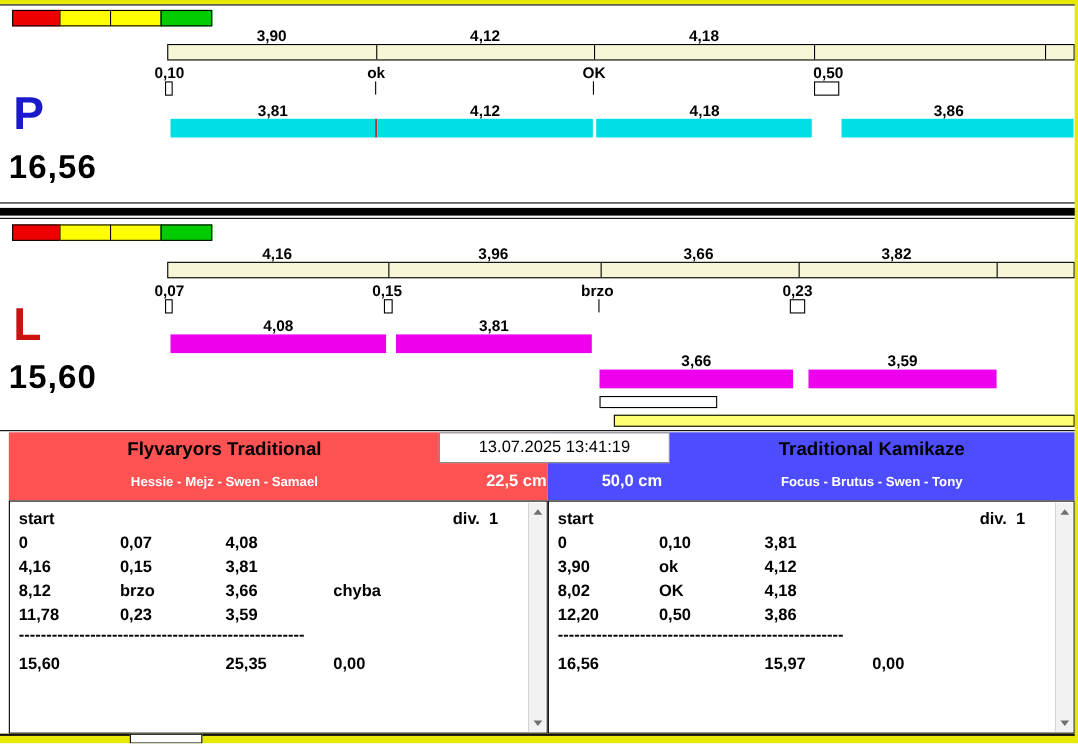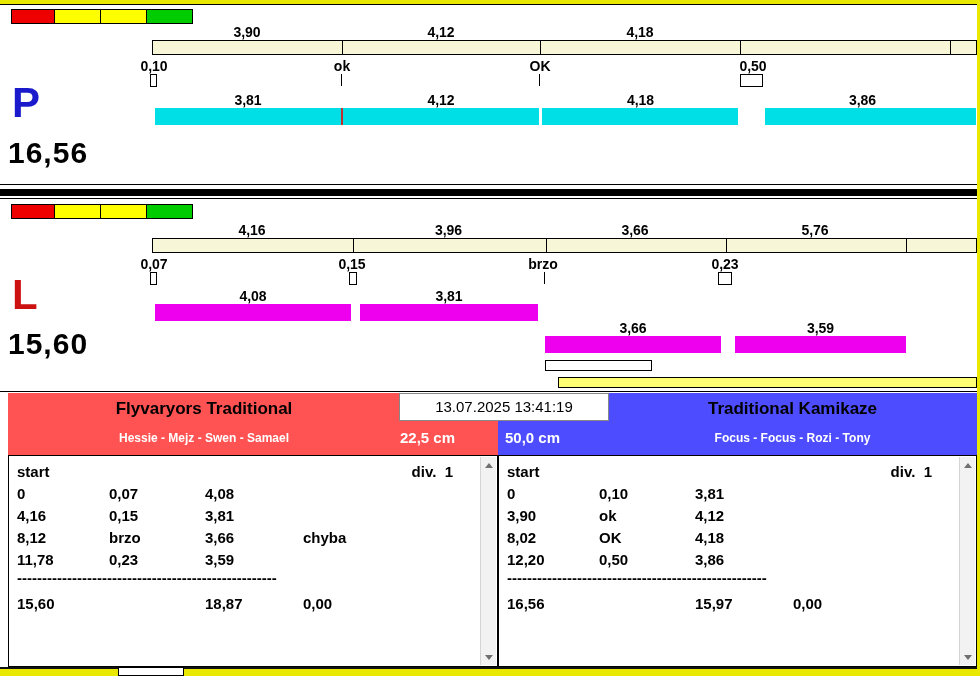--- a/index.html
+++ b/index.html
@@ -33,21 +33,21 @@
   .pbox{position:absolute;background:#fff;border:1px solid #000;height:11px}
   .ybar{position:absolute;height:11px;border:1px solid #000}
 
   #scoreboard{position:absolute;left:0;top:393px;width:980px;height:276px}
   .team-panel{position:absolute;top:0;height:274px}
   #team-left{left:8px;width:490px}
   #team-right{left:498px;width:479px}
   .team-header{position:absolute;left:0;top:0;width:100%;height:62px}
   .team-title{position:absolute;top:6px;font-size:17px;text-align:center;color:#000}
   .team-dogs{position:absolute;top:38px;font-size:12px;text-align:center;color:#fff}
-  .jump-badge{position:absolute;top:34px;width:97px;height:22px;line-height:22px;font-size:15px;text-align:left;color:#fff}
+  .jump-badge{position:absolute;top:34px;width:97px;height:22px;line-height:22px;font-size:15px;text-align:right;color:#fff}
   .team-body{position:absolute;left:0;top:62px;width:100%;height:212px;background:#fff;border:1px solid #000}
   .row{position:absolute;left:0;width:100%;height:20px;line-height:20px;font-size:15px}
   .row span{position:absolute;white-space:pre}
   .div-label{right:44px;white-space:pre}
   #timestamp{position:absolute;left:399px;top:0;width:210px;height:28px;line-height:26px;text-align:center;
              background:#fff;border:1px solid #888;font-size:15px;font-weight:normal;z-index:5}
 
   .sb{position:absolute;right:1px;top:1px;width:16px;height:208px;background:#f2f2f2;border-left:1px solid #d4d4d4}
   .sb-btn{position:absolute;left:0;width:15px;height:16px;display:flex;align-items:center;justify-content:center}
   .sb-btn.up{top:0}
@@ -114,21 +114,21 @@
     <div class="lights" style="top:5px">
       <div class="light" style="background-color: rgb(238, 0, 0);"></div>
       <div class="light" style="background-color: rgb(255, 255, 0);"></div>
       <div class="light" style="background-color: rgb(255, 255, 0);"></div>
       <div class="light" style="background-color: rgb(0, 204, 0);"></div>
     </div>
 
     <div class="num" style="left:152px;top:25px;width:200px">4,16</div>
     <div class="num" style="left:352px;top:25px;width:193px">3,96</div>
     <div class="num" style="left:545px;top:25px;width:180px">3,66</div>
-    <div class="num" style="left:725px;top:25px;width:180px">5,76</div>
+    <div class="num" style="left:725px;top:25px;width:180px">3,82</div>
 
     <div class="schedule" style="top: 39px; background-color: rgb(247, 247, 216);">
       <i class="tick" style="left:200px"></i>
       <i class="tick" style="left:393px"></i>
       <i class="tick" style="left:573px"></i>
       <i class="tick" style="left:753px"></i>
     </div>
 
     <div class="num" style="left:134px;top:59px;width:40px">0,07</div>
     <div class="num" style="left:332px;top:59px;width:40px">0,15</div>
@@ -193,38 +193,38 @@
           <span style="left:8px">11,78</span>
           <span style="left:100px">0,23</span>
           <span style="left:196px">3,59</span>
           <span style="left:294px"></span>
         </div>
         <div class="row" style="top:112px">
           <span style="left:8px">----------------------------------------------------</span>
         </div>
         <div class="row" style="top:138px">
           <span style="left:8px">15,60</span>
-          <span style="left:196px">18,87</span>
+          <span style="left:196px">25,35</span>
           <span style="left:294px">0,00</span>
         </div>
         <div class="sb">
           <div class="sb-btn up">
               <i class="arr arr-up"></i>
             </div>
           <div class="sb-btn down">
               <i class="arr arr-down"></i>
             </div>
         </div>
       </div>
     </div>
 
     <div class="team-panel" id="team-right">
       <header class="team-header" style="background-color: rgb(77, 77, 255);">
         <div class="team-title" style="left:110px;width:369px">Traditional Kamikaze</div>
-        <div class="team-dogs" style="left:110px;width:369px">Focus - Focus - Rozi - Tony</div>
+        <div class="team-dogs" style="left:110px;width:369px">Focus - Brutus - Swen - Tony</div>
         <div class="jump-badge" style="left:7px">50,0 cm</div>
       </header>
       <div class="team-body">
         <div class="row" style="top:6px">
           <span style="left:8px">start</span>
           <span class="div-label">div.  1</span>
         </div>
         <div class="row" style="top:28px">
           <span style="left:8px">0</span>
           <span style="left:100px">0,10</span>

